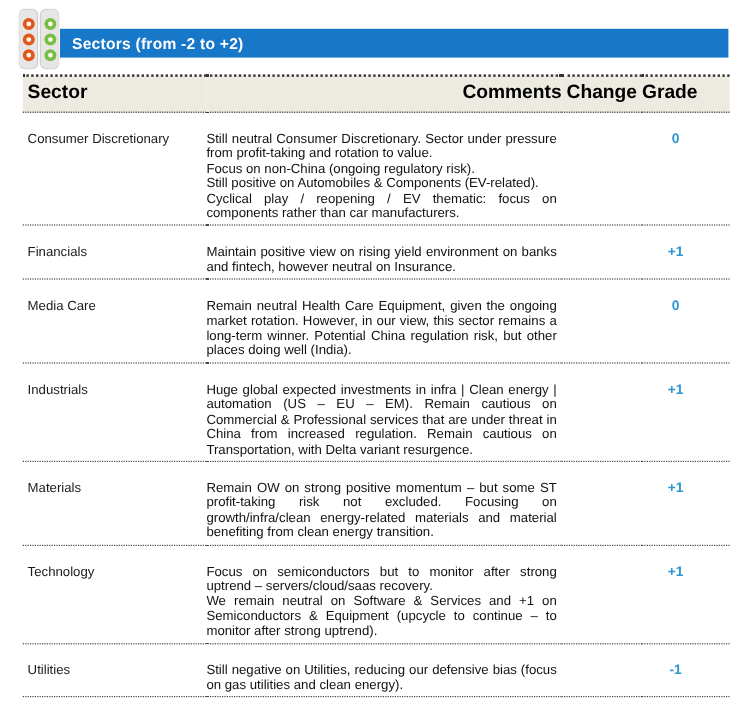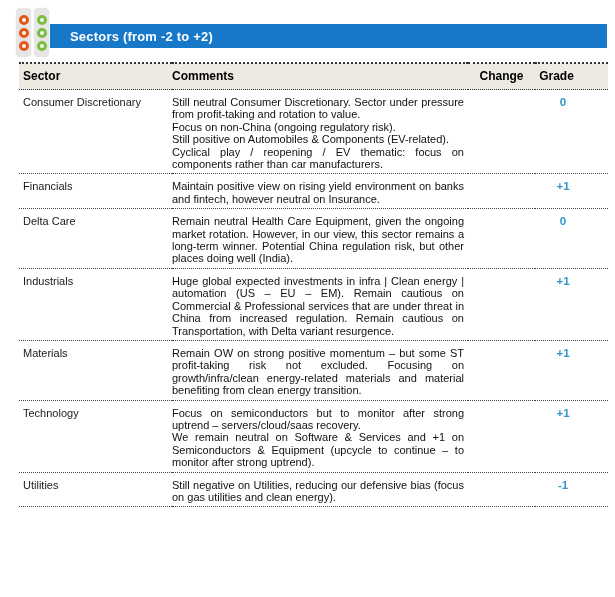--- a/index.html
+++ b/index.html
@@ -10,21 +10,21 @@
     font-family:"Liberation Sans", sans-serif;
     color:#111;
     overflow:hidden;
   }
 
   
   .bluebar {
     position:absolute; left:50px; top:24px; right:8px; height:24px;
     background:#1777C8;
     display:flex; align-items:center;
-    padding-left:20px;
+    padding-left:10px;
   }
   .bluebar .title {
     color:#ffffff; font-weight:bold; font-size:13px; letter-spacing:.2px;
   }
 
   
   .logo { position:absolute; left:16px; top:8px; display:flex; gap:3px; }
   .pill {
     width:15px; height:49px; background:#e7e6e4; border-radius:5px;
     display:flex; flex-direction:column; align-items:center; justify-content:center; gap:3px;
@@ -44,34 +44,34 @@
   }
   col.w-sector  { width:153px; }
   col.w-comments{ width:296px; }
   col.w-change  { width:67px;  }
   col.w-grade   { width:73px;  }
 
   thead th {
     background:#EDEAE1;
     border-top:2px dotted #333;
     border-bottom:1px dotted #333;
-    font-size:12px; font-weight:bold; color:#000;
+    font-size:16px; font-weight:bold; color:#000;
     padding:5px 0 6px 0;
     vertical-align:middle;
   }
   th.h-sector   { text-align:left; padding-left:4px; }
-  th.h-comments { text-align:left; }
+  th.h-comments { text-align:right; }
   th.h-change   { text-align:center;margin-top:20px; }
   th.h-grade    { text-align:center; padding-right:30px; }
 
   tbody td {
     border-bottom:1px dotted #444;
     vertical-align:top;
     font-size:11px;
-    padding:6px 0 3px 0;
+    padding:16px 0 3px 0;
     line-height:12.4px;
   }
   td.c-sector   { padding-left:4px; color:#1a1a1a; }
   td.c-comments { padding-right:4px; }
   td.c-comments .par { text-align:justify; }
   td.c-change   { text-align:center; }
   td.c-grade    {
     text-align:center; padding-right:17px;
     color:#2E96D0; font-weight:bold; font-size:11.5px;
   }
@@ -128,21 +128,21 @@
   <tr>
     <td class="c-sector">Financials</td>
     <td class="c-comments">
           <div class="par">Maintain positive view on rising yield environment on banks and fintech, however neutral on Insurance.</div>
         </td>
     <td class="c-change"></td>
     <td class="c-grade">+1</td>
   </tr>
 
   <tr>
-    <td class="c-sector">Delta Care</td>
+    <td class="c-sector">Media Care</td>
     <td class="c-comments">
           <div class="par">Remain neutral Health Care Equipment, given the ongoing market rotation. However, in our view, this sector remains a long-term winner. Potential China regulation risk, but other places doing well (India).</div>
         </td>
     <td class="c-change"></td>
     <td class="c-grade">0</td>
   </tr>
 
   <tr>
     <td class="c-sector">Industrials</td>
     <td class="c-comments">

